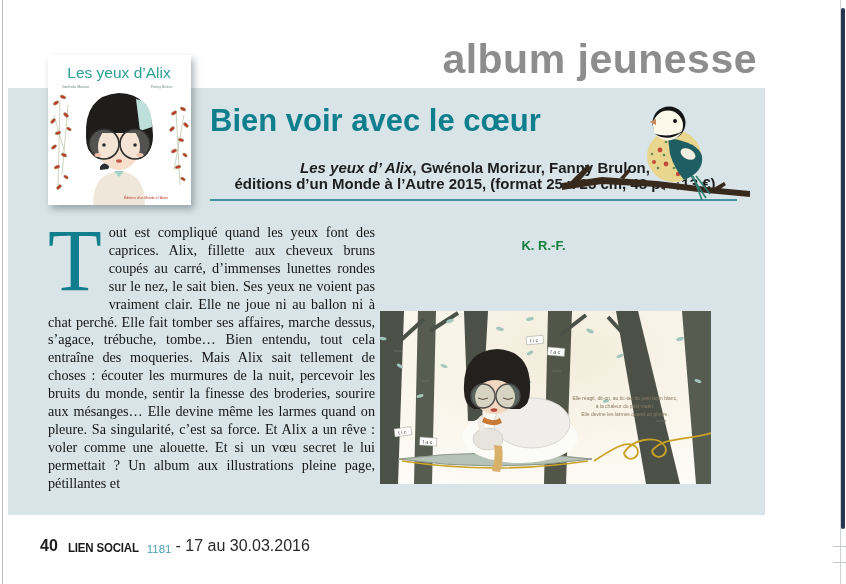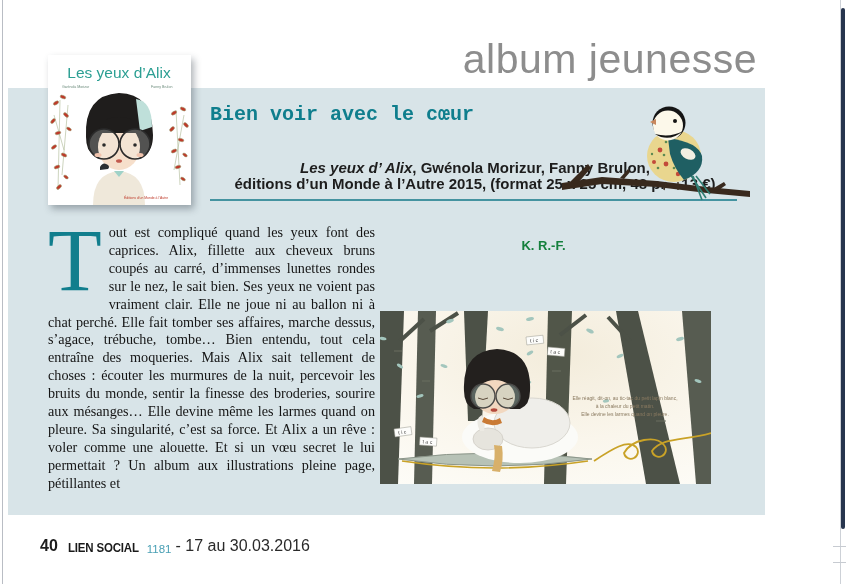--- a/index.html
+++ b/index.html
@@ -8,32 +8,32 @@
 
   
   .win-left-border { position:absolute; left:2px; top:0; width:1px; height:584px; background:#b9bdc4; }
   .scroll-track { position:absolute; left:840px; top:0; width:1px; height:584px; background:#cdd1d7; }
   .scroll-thumb { position:absolute; left:841px; top:8px; width:4px; height:521px; background:#27354e; border-radius:2px; }
   .corner-line1 { position:absolute; left:833px; top:546px; width:13px; height:1px; background:#c7cbd1; }
   .corner-line2 { position:absolute; left:833px; top:562px; width:13px; height:1px; background:#c7cbd1; }
 
   
   .section-label { position:absolute; left:0; top:36px; width:757px; text-align:right;
-                   font-size:41px; font-weight:400; color:#8d8d8d; letter-spacing:0.5px; }
+                   font-size:41px; font-weight:700; color:#8d8d8d; letter-spacing:0.5px; }
 
   
   .panel { position:absolute; left:8px; top:88px; width:757px; height:427px; background:#d8e4e8; }
 
   
   .cover { position:absolute; left:48px; top:55px; width:143px; height:150px; background:#f9a8d4;
            box-shadow:3px 4px 7px rgba(50,60,70,0.38); }
   .cover svg { display:block; }
 
   
-  .article-title { position:absolute; left:210px; top:103px; font-size:20px; font-weight:700; color:#0f7e8d;font-family:Liberation Mono, monospace; }
+  .article-title { position:absolute; left:210px; top:103px; font-size:31px; font-weight:700; color:#0f7e8d; }
   .book-ref { position:absolute; left:210px; top:160px; width:530px; font-size:15px; font-weight:700;
               color:#1d1d1d; line-height:16px;text-align:center; }
   .book-ref .ref-title { font-style:italic; }
   .teal-rule { position:absolute; left:210px; top:199px; width:527px; height:2px; background:#4493a0; }
 
   
   .bird-scene { position:absolute; left:562px; top:98px; width:188px; height:108px; }
 
   
   .body-col { font-family:"Liberation Serif",serif; font-size:14.2px; line-height:17.9px;

